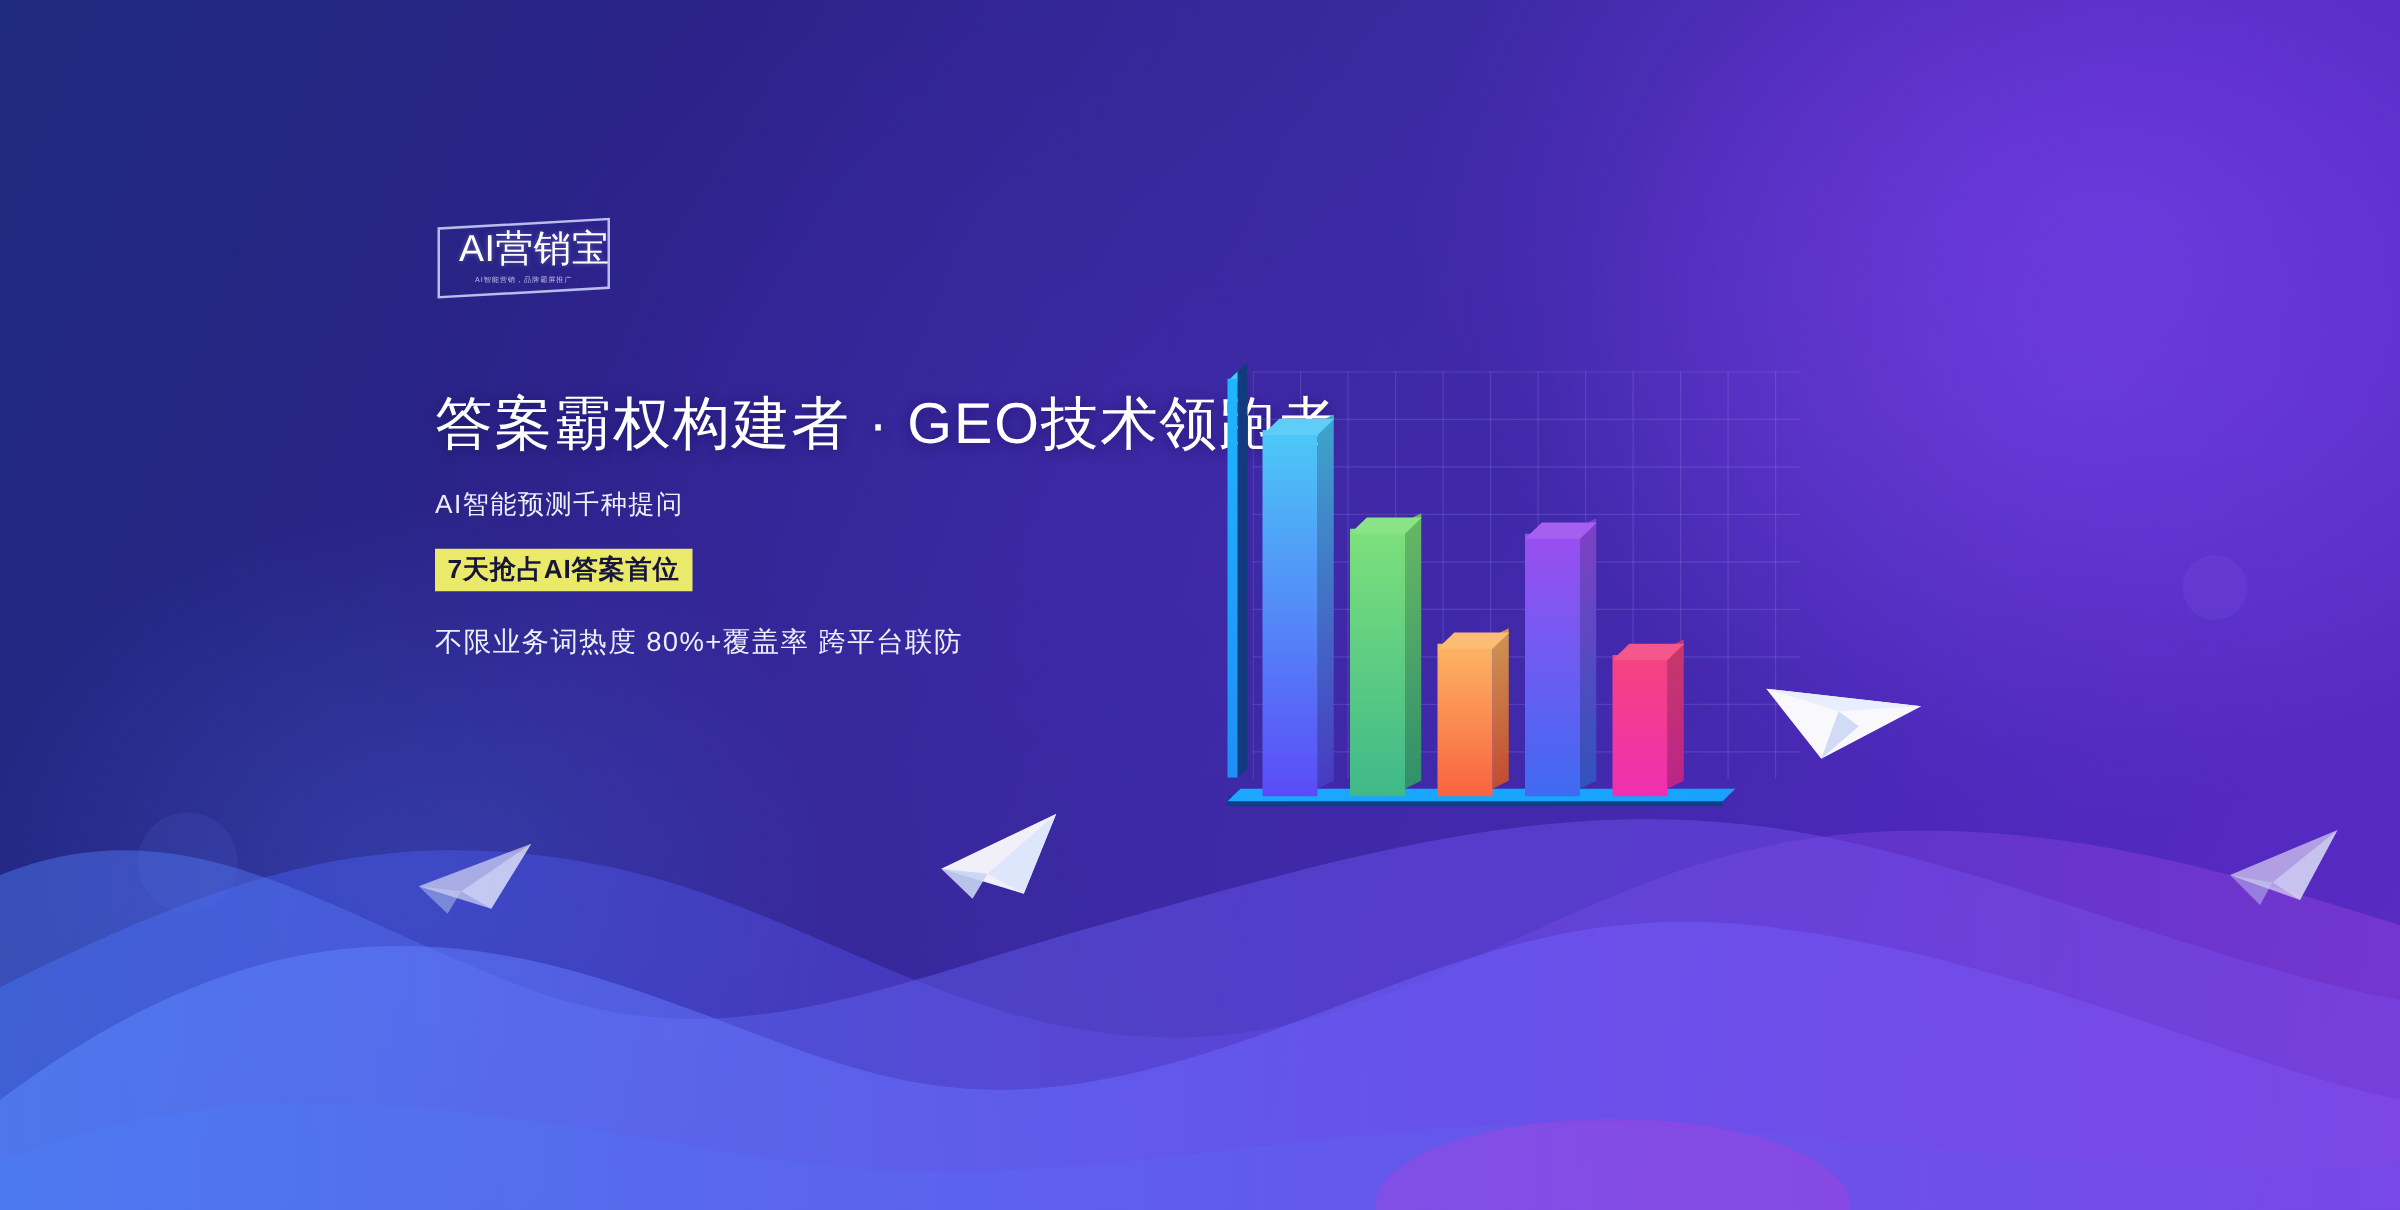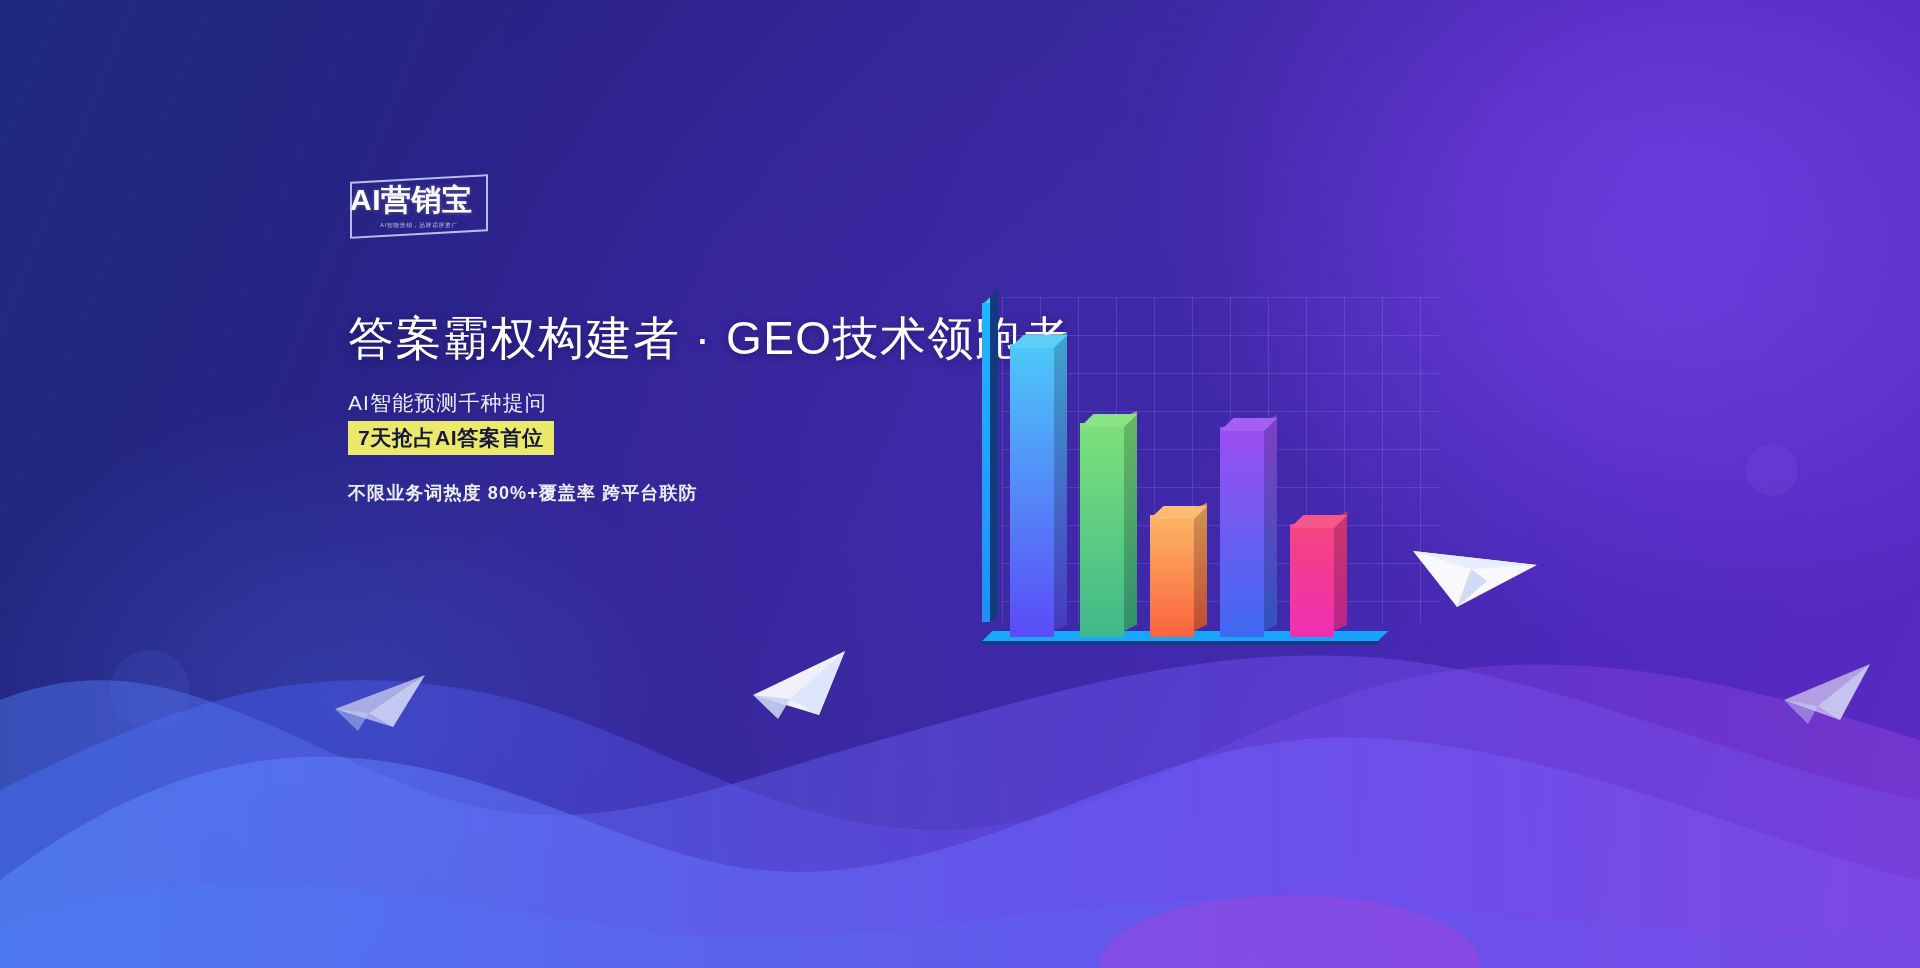--- a/index.html
+++ b/index.html
@@ -29,22 +29,22 @@
   .logo-wrap{
     position:absolute; left:350px; top:178px; width:138px; height:57px;
   }
   .logo-frame{
     position:absolute; inset:0;
     border:2px solid rgba(210,215,255,.85);
     transform:skewY(-3.2deg);
   }
   .logo-text{
     position:absolute; left:0; right:0; top:7px;
-    text-align:left; color:#ffffff;
-    font-size:30px; font-weight:bold; letter-spacing:.5px;
+    text-align:right; color:#ffffff;
+    font-size:30px; font-weight:normal; letter-spacing:.5px;
     line-height:1; text-shadow:0 0 4px rgba(255,255,255,.25);
   }
   .logo-sub{
     position:absolute; left:0; right:0; bottom:7px;
     text-align:center; color:rgba(225,228,255,.78);
     font-size:6px; letter-spacing:.8px; line-height:1;
     transform:scale(.95);
   }
 
   
@@ -55,29 +55,29 @@
     text-shadow:0 2px 10px rgba(10,6,60,.45);
   }
   .sub1{
     margin-top:22px; color:#eceefc; font-size:21px; letter-spacing:1.1px;
     font-weight:400;
   }
   .sub2{
     margin-top:24px; color:#eceefc; font-size:21px; letter-spacing:1.1px;
     font-weight:400;
   }
-  .badge-line{ margin-top:4px; }
+  .badge-line{ margin-top:22px; }
   .badge{
     display:inline-block; background:#eae96a; color:#17163a;
     font-size:21px; font-weight:bold; letter-spacing:.6px;
     padding:5px 10px 6px 10px; line-height:1.1;
   }
   .sub3{
-    margin-top:26px; color:#eceefc; font-size:18px; letter-spacing:1.1px;
-    font-weight:700;
+    margin-top:26px; color:#eceefc; font-size:22px; letter-spacing:1.1px;
+    font-weight:400;
   }
 
   
   .chart{ position:absolute; left:980px; top:297px; width:460px; height:370px; }
   .gridlines{ position:absolute; left:22px; top:0; right:0; bottom:44px; overflow:hidden; }
   .gl-h,.gl-v{ position:absolute; background:rgba(175,185,255,.17); }
   .gl-h{ left:0; right:0; height:1px; }
   .gl-v{ top:0; bottom:0; width:1px; }
 
   .axis-y{ position:absolute; left:2px; top:0; width:12px; height:325px; }

